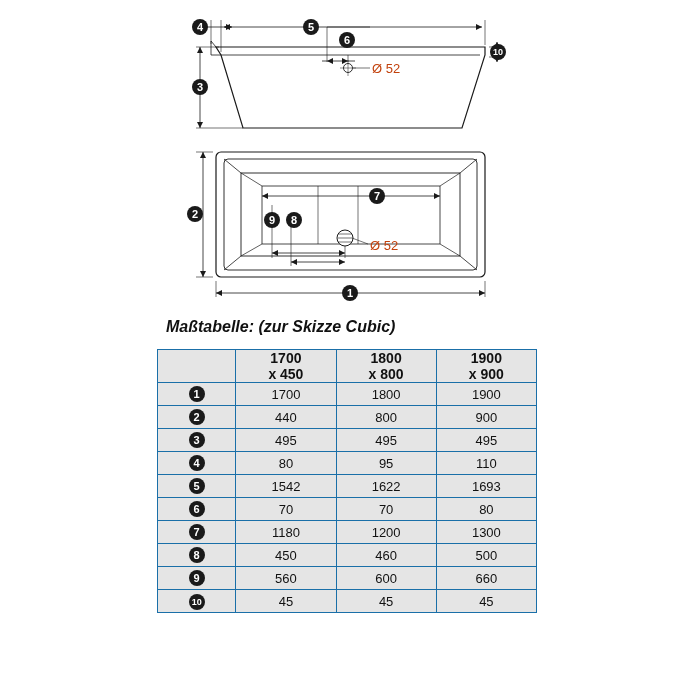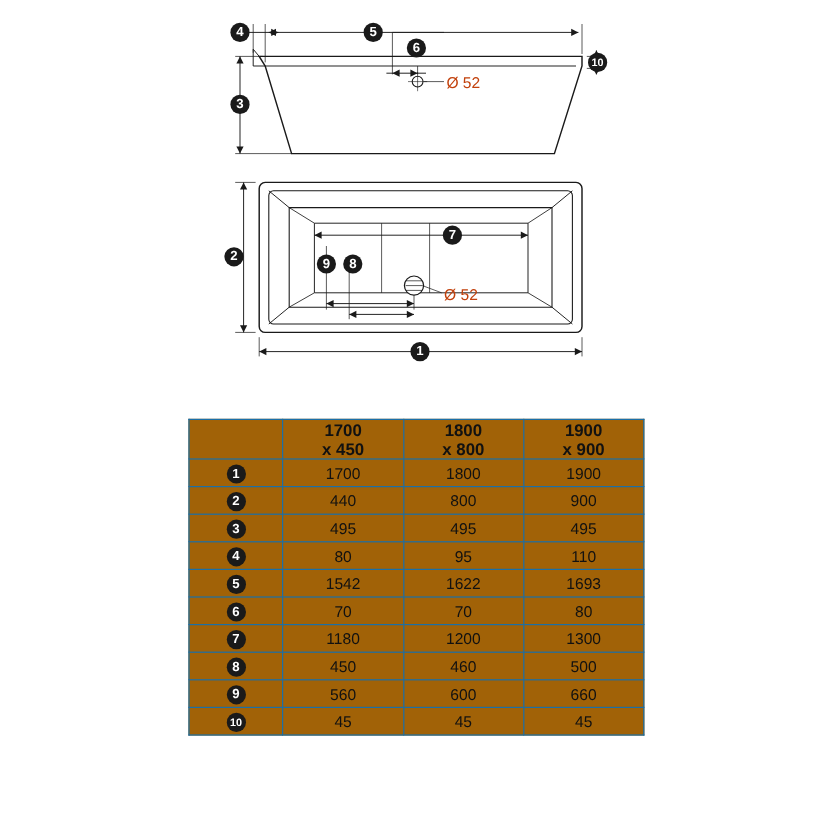--- a/index.html
+++ b/index.html
@@ -63,21 +63,21 @@
   .table-title .reg {
     font-weight: bold;
     font-style: italic;
   }
   table.spec {
     position: absolute;
     left: 157px;
     top: 349px;
     border-collapse: collapse;
     width: 380px;
-    background: #a16207;
+    background: #e5e5e5;
     font-family: "Liberation Sans", sans-serif;
   }
   table.spec td, table.spec th {
     border: 1px solid #1a6fa8;
     text-align: center;
     font-size: 13px;
     color: #111;
     height: 22px;
     padding: 0;
   }
@@ -219,20 +219,23 @@
   <div class="dimtext" style="left:372px; top:61px;">Ø 52</div>
 
   <div class="badge" style="left:187px; top:206px;">2</div>
   <div class="badge" style="left:369px; top:188px;">7</div>
   <div class="badge" style="left:264px; top:212px;">9</div>
   <div class="badge" style="left:286px; top:212px;">8</div>
   <div class="badge" style="left:342px; top:285px;">1</div>
 
   <div class="dimtext" style="left:370px; top:238px;">Ø 52</div>
 
+  <div class="table-title">
+    <span class="reg">Maßtabelle:</span><span> (zur Skizze Cubic)</span>
+  </div>
 
   <table class="spec">
     <thead>
       <tr>
         <th class="hdr-blank"></th>
         <th>
           <div>1700</div>
           <div>x 450</div>
         </th>
         <th>

